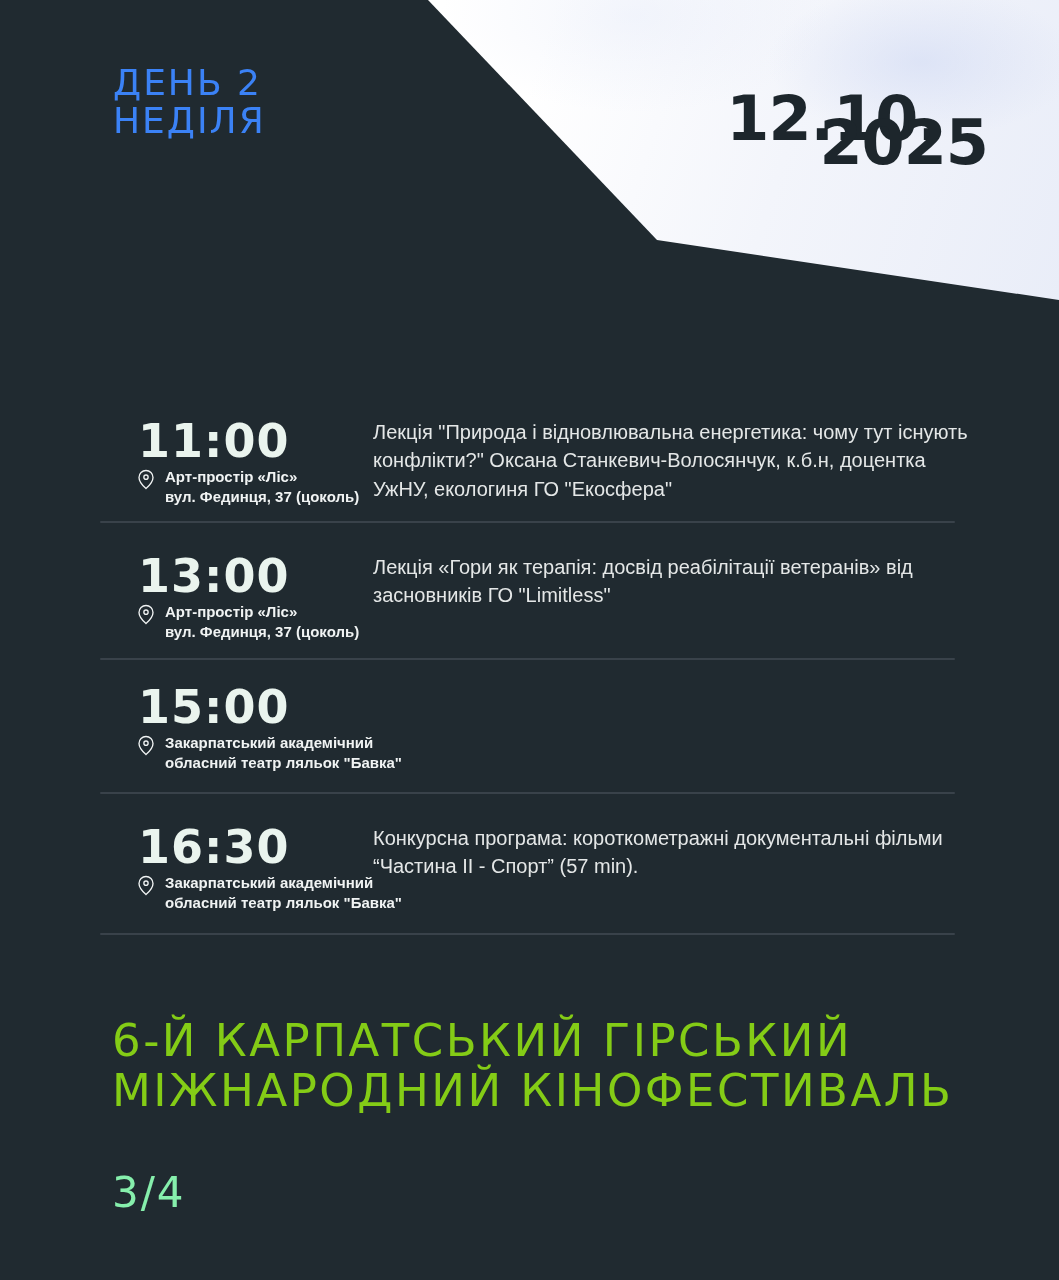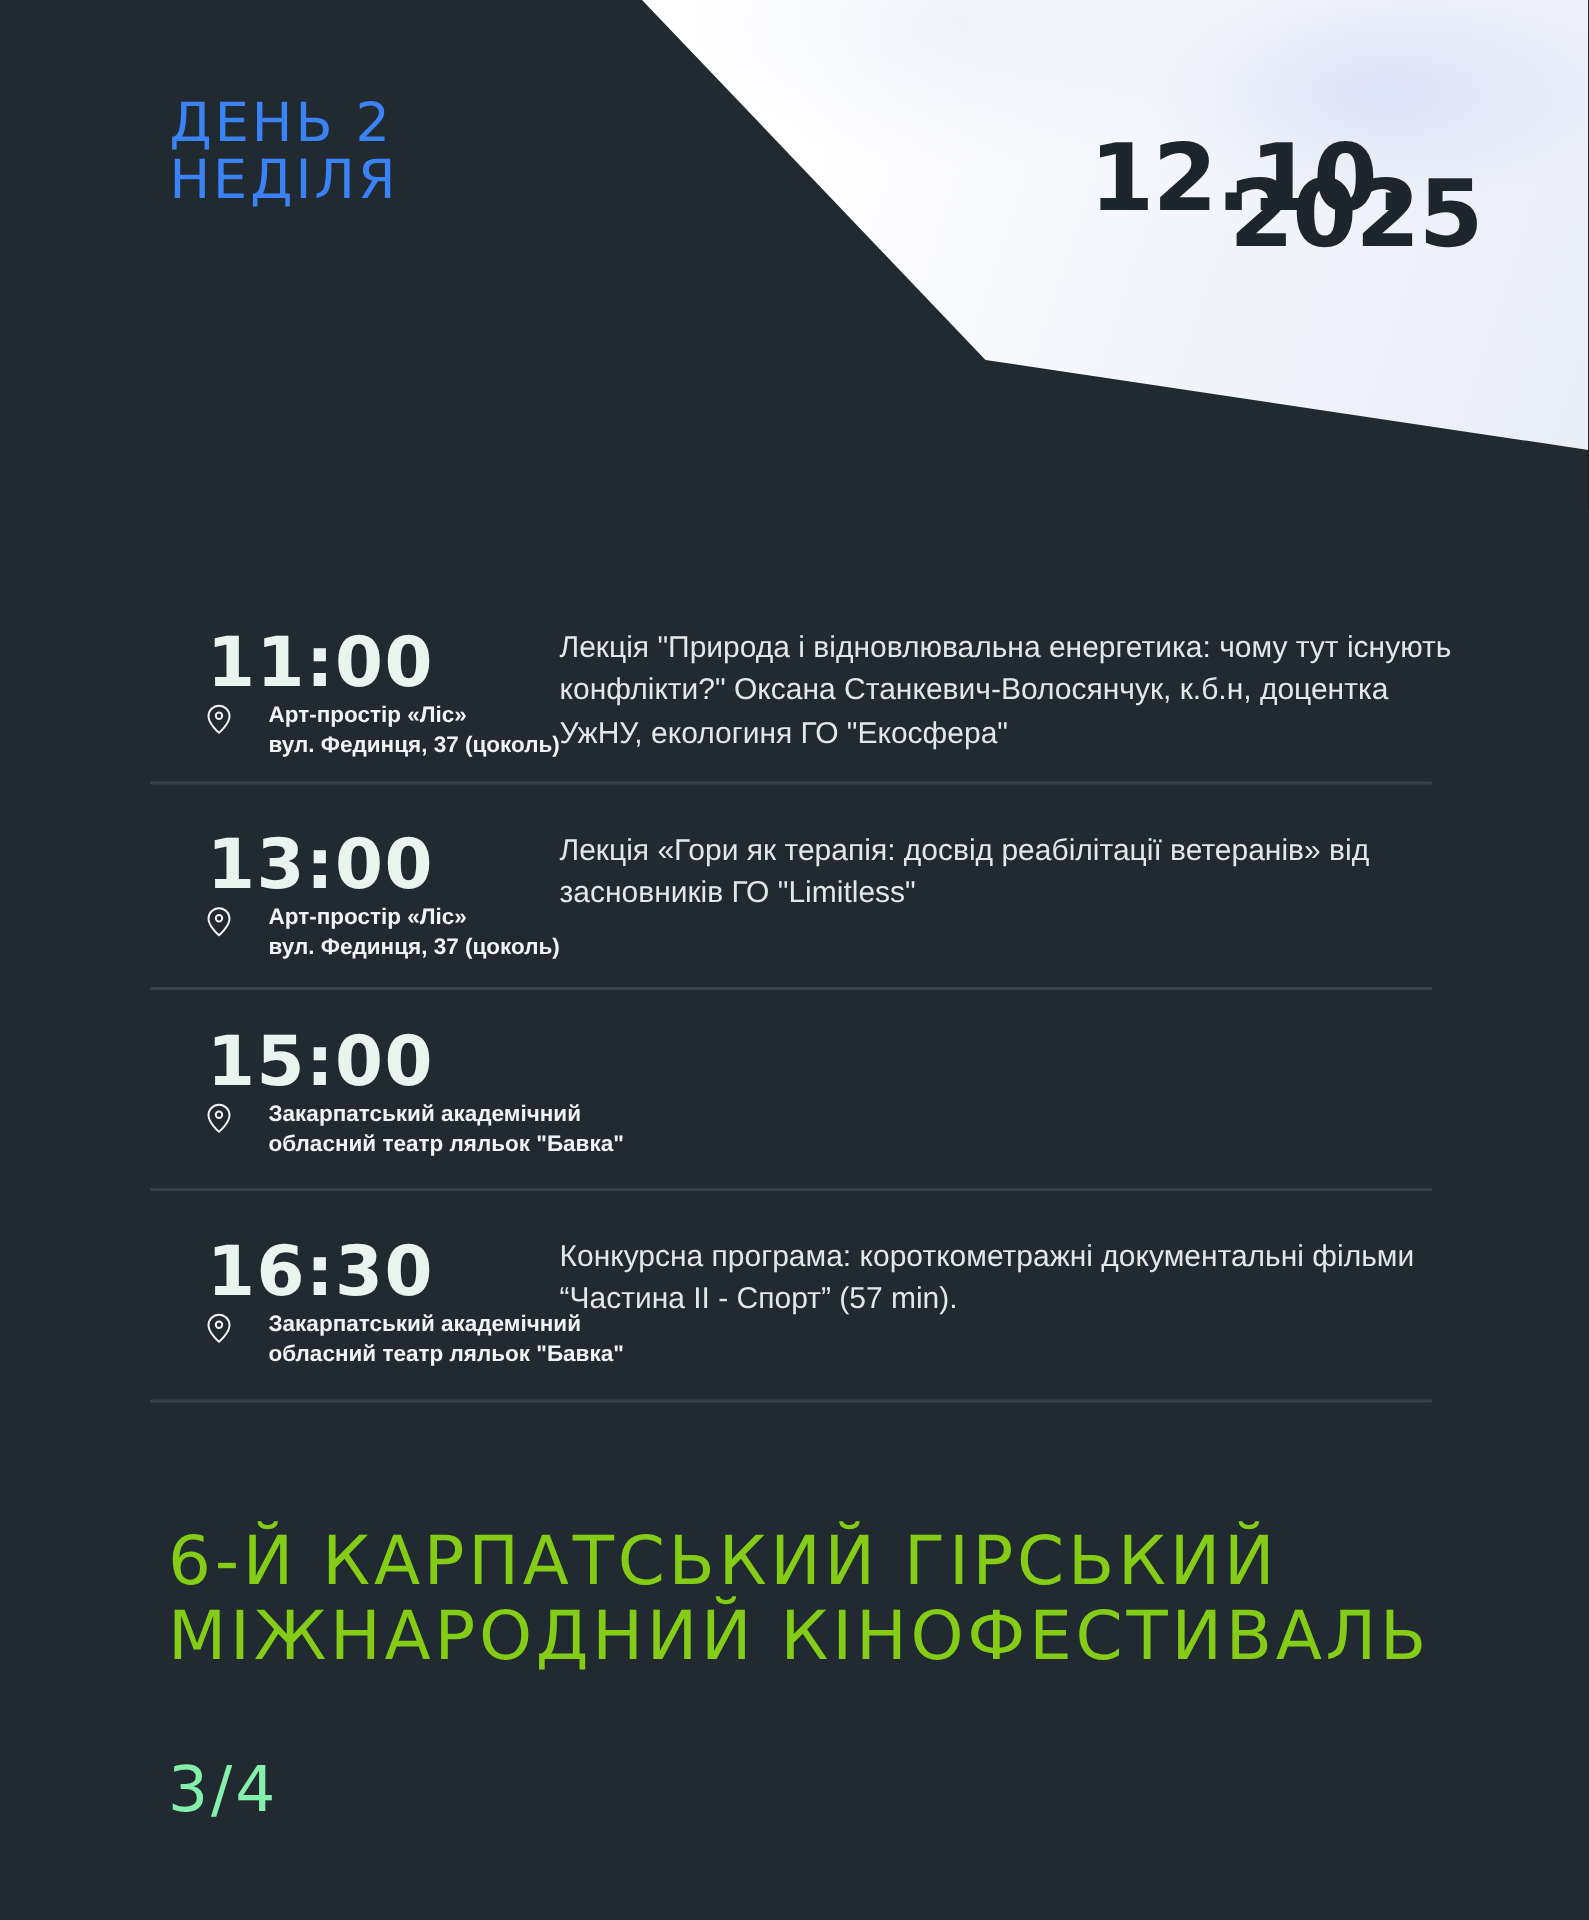--- a/index.html
+++ b/index.html
@@ -44,21 +44,21 @@
     position:absolute;left:110px;width:845px;height:110px;margin-left:28px;
   }
   .event-time{
     font-family:"DejaVu Sans", sans-serif;
     font-weight:800;
     font-size:46px;line-height:1;
     letter-spacing:1px;
     color:#eaf4ee;
   }
   .event-loc{
-    display:flex;align-items:flex-start;gap:25px;
+    display:flex;align-items:flex-start;gap:11px;
     margin-top:3px;
   }
   .pin{flex:0 0 auto;margin-top:2px;}
   .loc-lines{
     color:#f0f3f3;
     font-weight:700;
     font-size:15px;line-height:1.3;
   }
   .event-desc{
     position:absolute;left:235px;top:0;width:600px;

